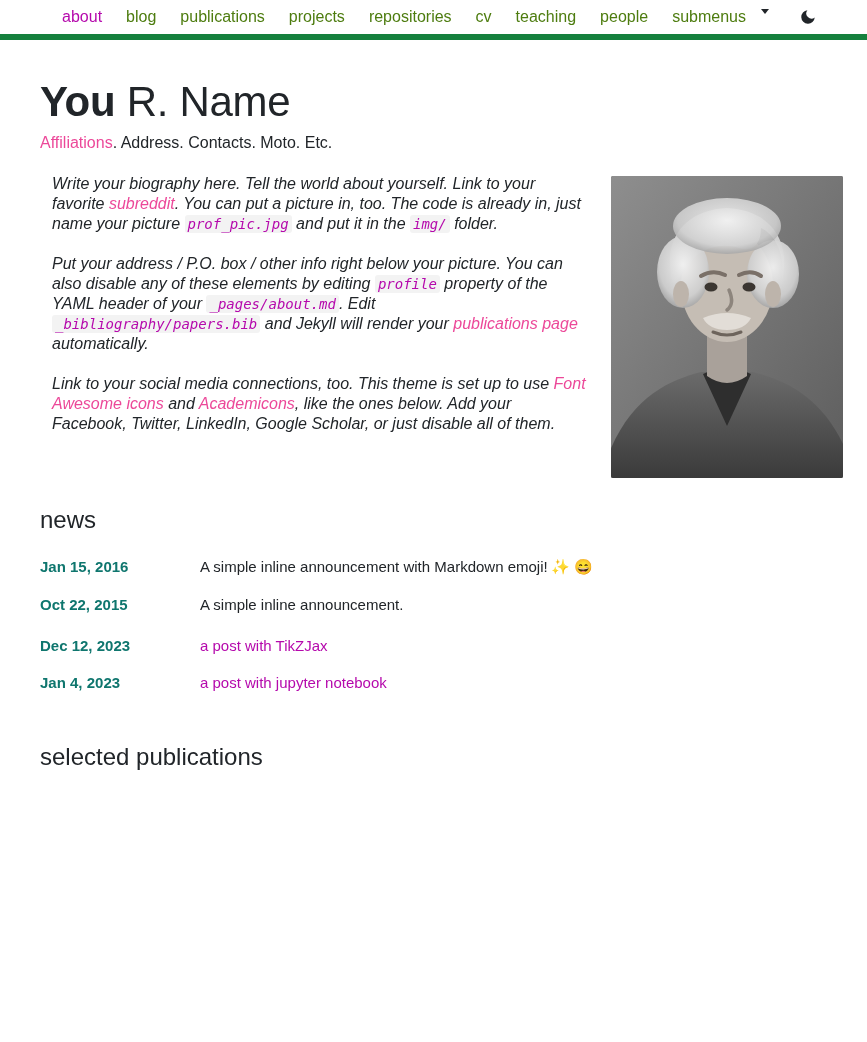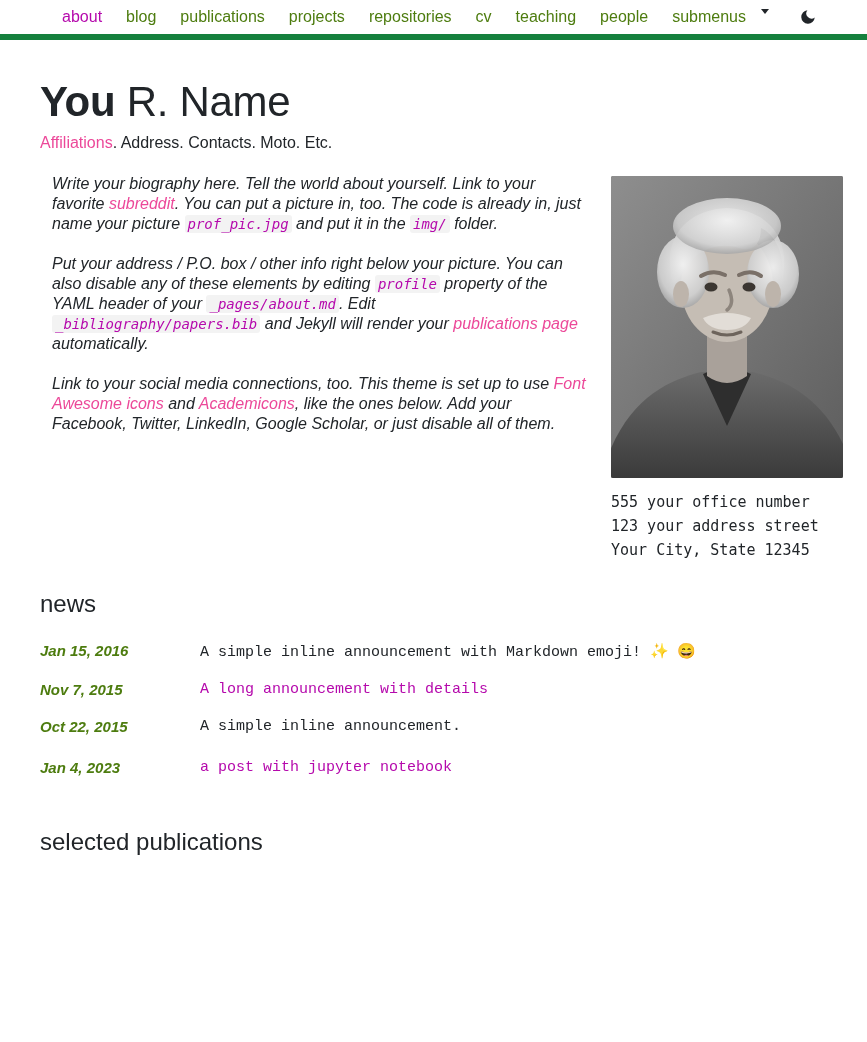--- a/index.html
+++ b/index.html
@@ -133,25 +133,24 @@
   }
   table.rows td {
     padding: 10px 0;
     vertical-align: top;
     font-size: 15px;
   }
   td.date {
     width: 160px;
     font-weight: 700;
     padding-left: 6px;
-    color: #4d7c0f;
+    color: #0f766e;
     white-space: nowrap;
-    font-style: italic;
-  }
-  td.desc { color: #212529; font-family: Liberation Mono, monospace; }
+  }
+  td.desc { color: #212529; }
   td.desc .link { color: #b509ac; }
 </style>
 </head>
 <body>
 
 <div class="navbar">
   <div class="nav-items">
     <span class="nav-link active">about</span>
     <span class="nav-link">blog</span>
     <span class="nav-link">publications</span>
@@ -225,23 +224,20 @@
           <path d="M118 114 q6 14 -2 20" stroke="#8d857d" stroke-width="3.5" fill="none" stroke-linecap="round"></path>
 
           <path d="M92 142 q24 -10 48 0 q-6 12 -24 12 q-18 0 -24 -12 z" fill="#e2ddd7"></path>
 
           <path d="M102 156 q14 6 28 0" stroke="#6d645c" stroke-width="3" fill="none" stroke-linecap="round"></path>
 
           <ellipse cx="70" cy="118" rx="8" ry="13" fill="#bdb4ab"></ellipse>
           <ellipse cx="162" cy="118" rx="8" ry="13" fill="#bdb4ab"></ellipse>
         </svg>
       </div>
-      <div class="profile-address"><span>555 your office number</span>
-<span>123 your address street</span>
-<span>Your City, State 12345</span></div>
     </div>
 
     <div class="bio">
       <p><span>Write your biography here. Tell the world about yourself. Link to your favorite </span><a class="link">subreddit</a><span>. You can put a picture in, too. The code is already in, just name your picture </span><code class="inline">prof_pic.jpg</code><span> and put it in the </span><code class="inline">img/</code><span> folder.</span></p>
 
       <p><span>Put your address / P.O. box / other info right below your picture. You can also disable any of these elements by editing </span><code class="inline">profile</code><span> property of the YAML header of your </span><code class="inline">_pages/about.md</code><span>. Edit </span><code class="inline">_bibliography/papers.bib</code><span> and Jekyll will render your </span><a class="link">publications page</a><span> automatically.</span></p>
 
       <p><span>Link to your social media connections, too. This theme is set up to use </span><a class="link">Font Awesome icons</a><span> and </span><a class="link">Academicons</a><span>, like the ones below. Add your Facebook, Twitter, LinkedIn, Google Scholar, or just disable all of them.</span></p>
     </div>
 
@@ -249,33 +245,33 @@
   </div>
 
   <h2 class="section">news</h2>
   <table class="rows">
     <tbody>
       <tr>
         <td class="date">Jan 15, 2016</td>
         <td class="desc">A simple inline announcement with Markdown emoji! ✨ 😄</td>
       </tr>
       <tr>
-        <td class="date">Nov 7, 2015</td>
-        <td class="desc"><a class="link">A long announcement with details</a></td>
-      </tr>
-      <tr>
         <td class="date">Oct 22, 2015</td>
         <td class="desc">A simple inline announcement.</td>
       </tr>
     </tbody>
   </table>
 
   <table class="rows">
     <tbody>
       <tr>
+        <td class="date">Dec 12, 2023</td>
+        <td class="desc"><a class="link">a post with TikZJax</a></td>
+      </tr>
+      <tr>
         <td class="date">Jan 4, 2023</td>
         <td class="desc"><a class="link">a post with jupyter notebook</a></td>
       </tr>
     </tbody>
   </table>
 
   <h2 class="section pubs">selected publications</h2>
 
 </div>
 

